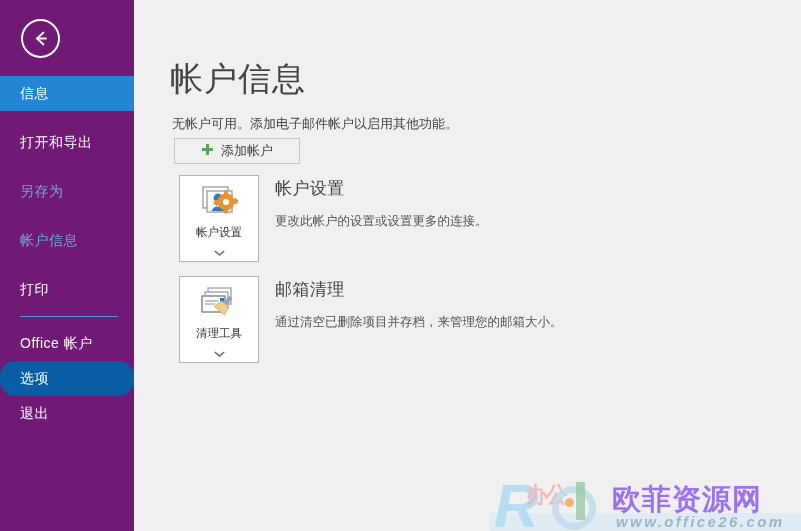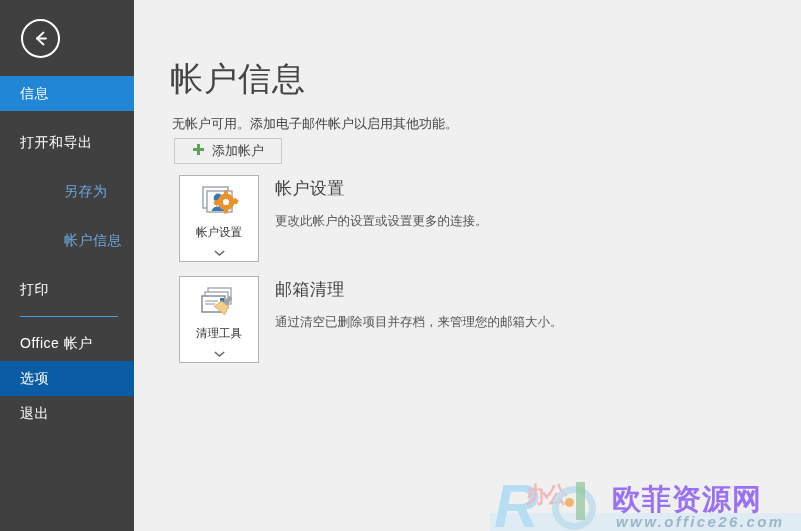--- a/index.html
+++ b/index.html
@@ -8,21 +8,21 @@
     font-family:"Liberation Sans","DejaVu Sans",sans-serif;
     background:#f0f0f0;
     position:relative;
     overflow:hidden;
   }
 
   
   .sidebar {
     position:absolute; left:0; top:0;
     width:134px; height:531px;
-    background:#404040;
+    background:#701a75;
   }
   .back-btn {
     position:absolute; left:21px; top:19px;
     width:39px; height:39px;
     border-radius:50%;
     border:2px solid #ffffff;
     background:transparent;
     cursor:pointer;
     display:flex; align-items:center; justify-content:center;
   }
@@ -33,22 +33,22 @@
     height:35px;
     display:flex; align-items:center;
     padding-left:20px;
     color:#ffffff;
     font-size:14px;
     letter-spacing:0.5px;
     cursor:pointer;
     white-space:nowrap;
   }
   .nav-item.active   { background:#2286d6; }
-  .nav-item.selected { background:#0a5ca5; }
-  .nav-item.disabled { color:#6aa9dd; cursor:default;margin-left:44px; }
+  .nav-item.selected { background:#0a5ca5;border-radius:15px; }
+  .nav-item.disabled { color:#6aa9dd; cursor:default; }
   .nav-gap  { height:14px; }
   .nav-sep  {
     height:1px; background:#4e9ada;
     margin:9px 16px 9px 20px;
   }
 
   
   .main { position:absolute; left:134px; top:0; right:0; bottom:0; }
 
   .page-title {
@@ -60,21 +60,21 @@
     position:absolute; left:38px; top:115px;
     font-size:13px; color:#444444;
   }
 
   .add-account-btn {
     position:absolute; left:40px; top:138px;
     height:26px;
     background:#f0f0f0;
     border:1px solid #c8c8c8;
     display:flex; align-items:center;
-    padding:0 17px;
+    padding:0 26px;
     font-size:13px; color:#444444;
     cursor:pointer;
   }
   .plus-icon { margin-right:7px; display:block; }
 
   
   .tile-row { position:absolute; left:45px; display:flex; }
   .tile-row.row-1 { top:175px; }
   .tile-row.row-2 { top:276px; }
 

